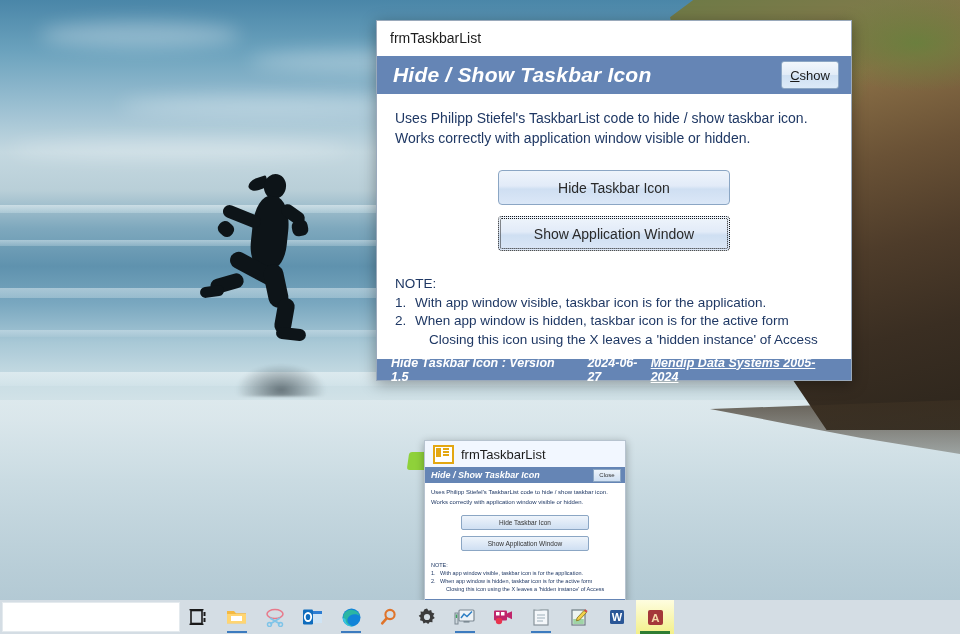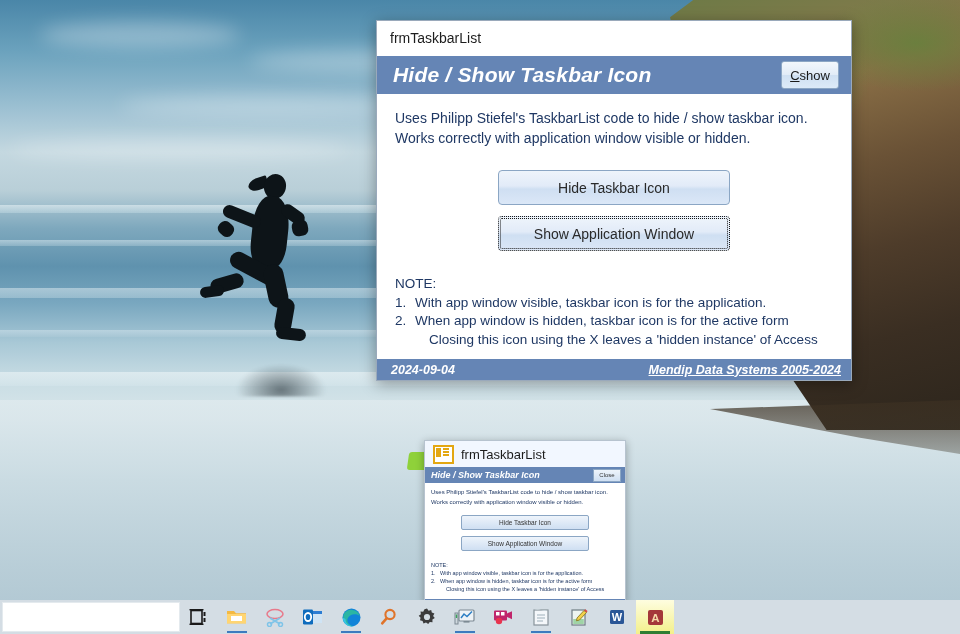--- a/index.html
+++ b/index.html
@@ -433,21 +433,22 @@
       </div>
       <div class="note-row">
         <span class="note-num"></span>
         <span style="padding-left:14px">Closing this icon using the X leaves a 'hidden instance' of Access</span>
       </div>
     </div>
   </div>
 
   <div id="formFooter">
     <div id="footerLeft">
-      <span>2024-09-04</span>
+      <span>Hide Taskbar Icon :  Version 1.5</span>
+      <span>2024-06-27</span>
     </div>
     <span id="footerLink">Mendip Data Systems 2005-2024</span>
   </div>
 </div>
 
 <div id="thumbHighlight2"></div>
 <div id="thumbHlBand"></div>
 
 <div id="thumbPreview">
   <div id="thumbTitleRow">

